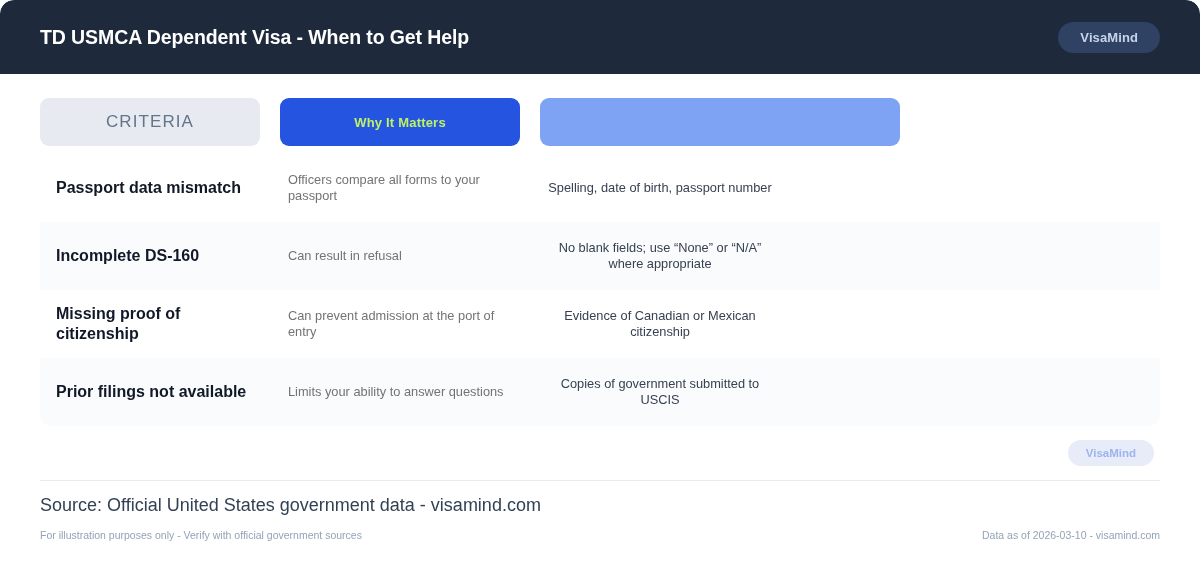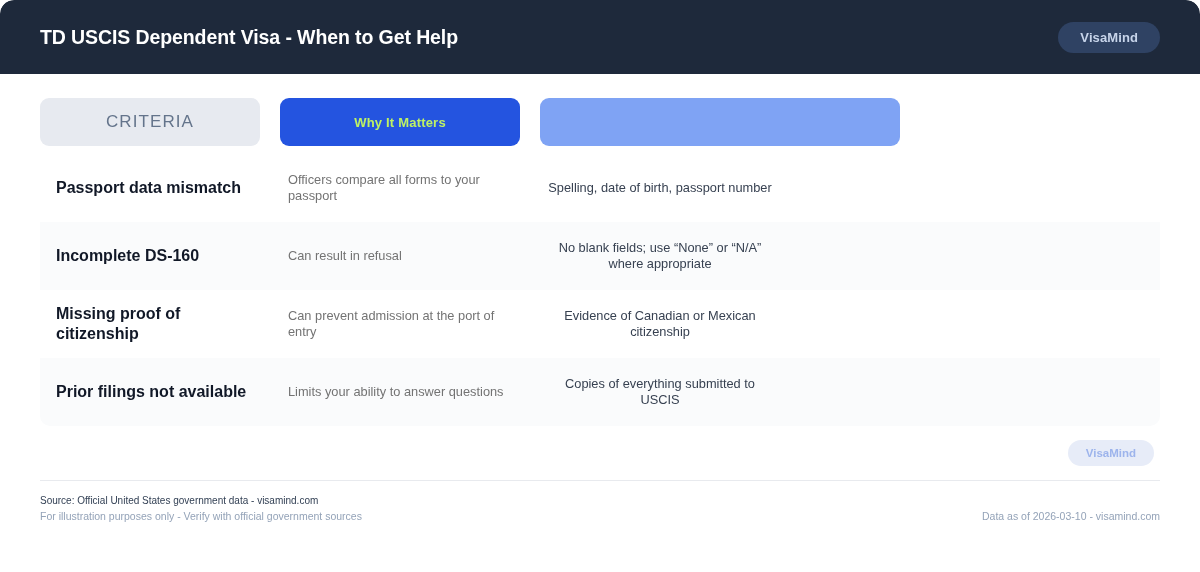--- a/index.html
+++ b/index.html
@@ -172,43 +172,43 @@
     height: 1px;
     background: #e8eaee;
     margin: 0 0 0 0;
   }
 
   .footer-text {
     padding-top: 14px;
   }
 
   .source-line {
-    font-size: 10px;
+    font-size: 18px;
     color: #334155;
-    margin-bottom: 4px;
+    margin-bottom: 13px;
   }
 
   .fine-row {
     display: flex;
     justify-content: space-between;
     align-items: baseline;
   }
 
   .fine {
     font-size: 10.5px;
     color: #94a3b8;
   }
 </style>
 </head>
 <body>
 
 <div class="page">
 
   <div class="header">
-    <div class="header-title">TD USCIS Dependent Visa - When to Get Help</div>
+    <div class="header-title">TD USMCA Dependent Visa - When to Get Help</div>
     <div class="header-badge">VisaMind</div>
   </div>
 
   <div class="body-wrap">
 
     <div class="watermark">VisaMind</div>
 
     <div class="col-headers">
       <div class="col-pill c0">CRITERIA</div>
       <div class="col-pill c1">Why It Matters</div>
@@ -245,21 +245,21 @@
         <div class="cell c2">Evidence of Canadian or Mexican citizenship</div>
         <div class="gap"></div>
         <div class="cell c3"></div>
       </div>
 
       <div class="row even">
         <div class="cell c0">Prior filings not available</div>
         <div class="gap"></div>
         <div class="cell c1">Limits your ability to answer questions</div>
         <div class="gap"></div>
-        <div class="cell c2">Copies of everything submitted to USCIS</div>
+        <div class="cell c2">Copies of government submitted to USCIS</div>
         <div class="gap"></div>
         <div class="cell c3"></div>
       </div>
 
     </div>
 
     <div class="footer-badge-row">
       <div class="footer-badge">VisaMind</div>
     </div>
 

